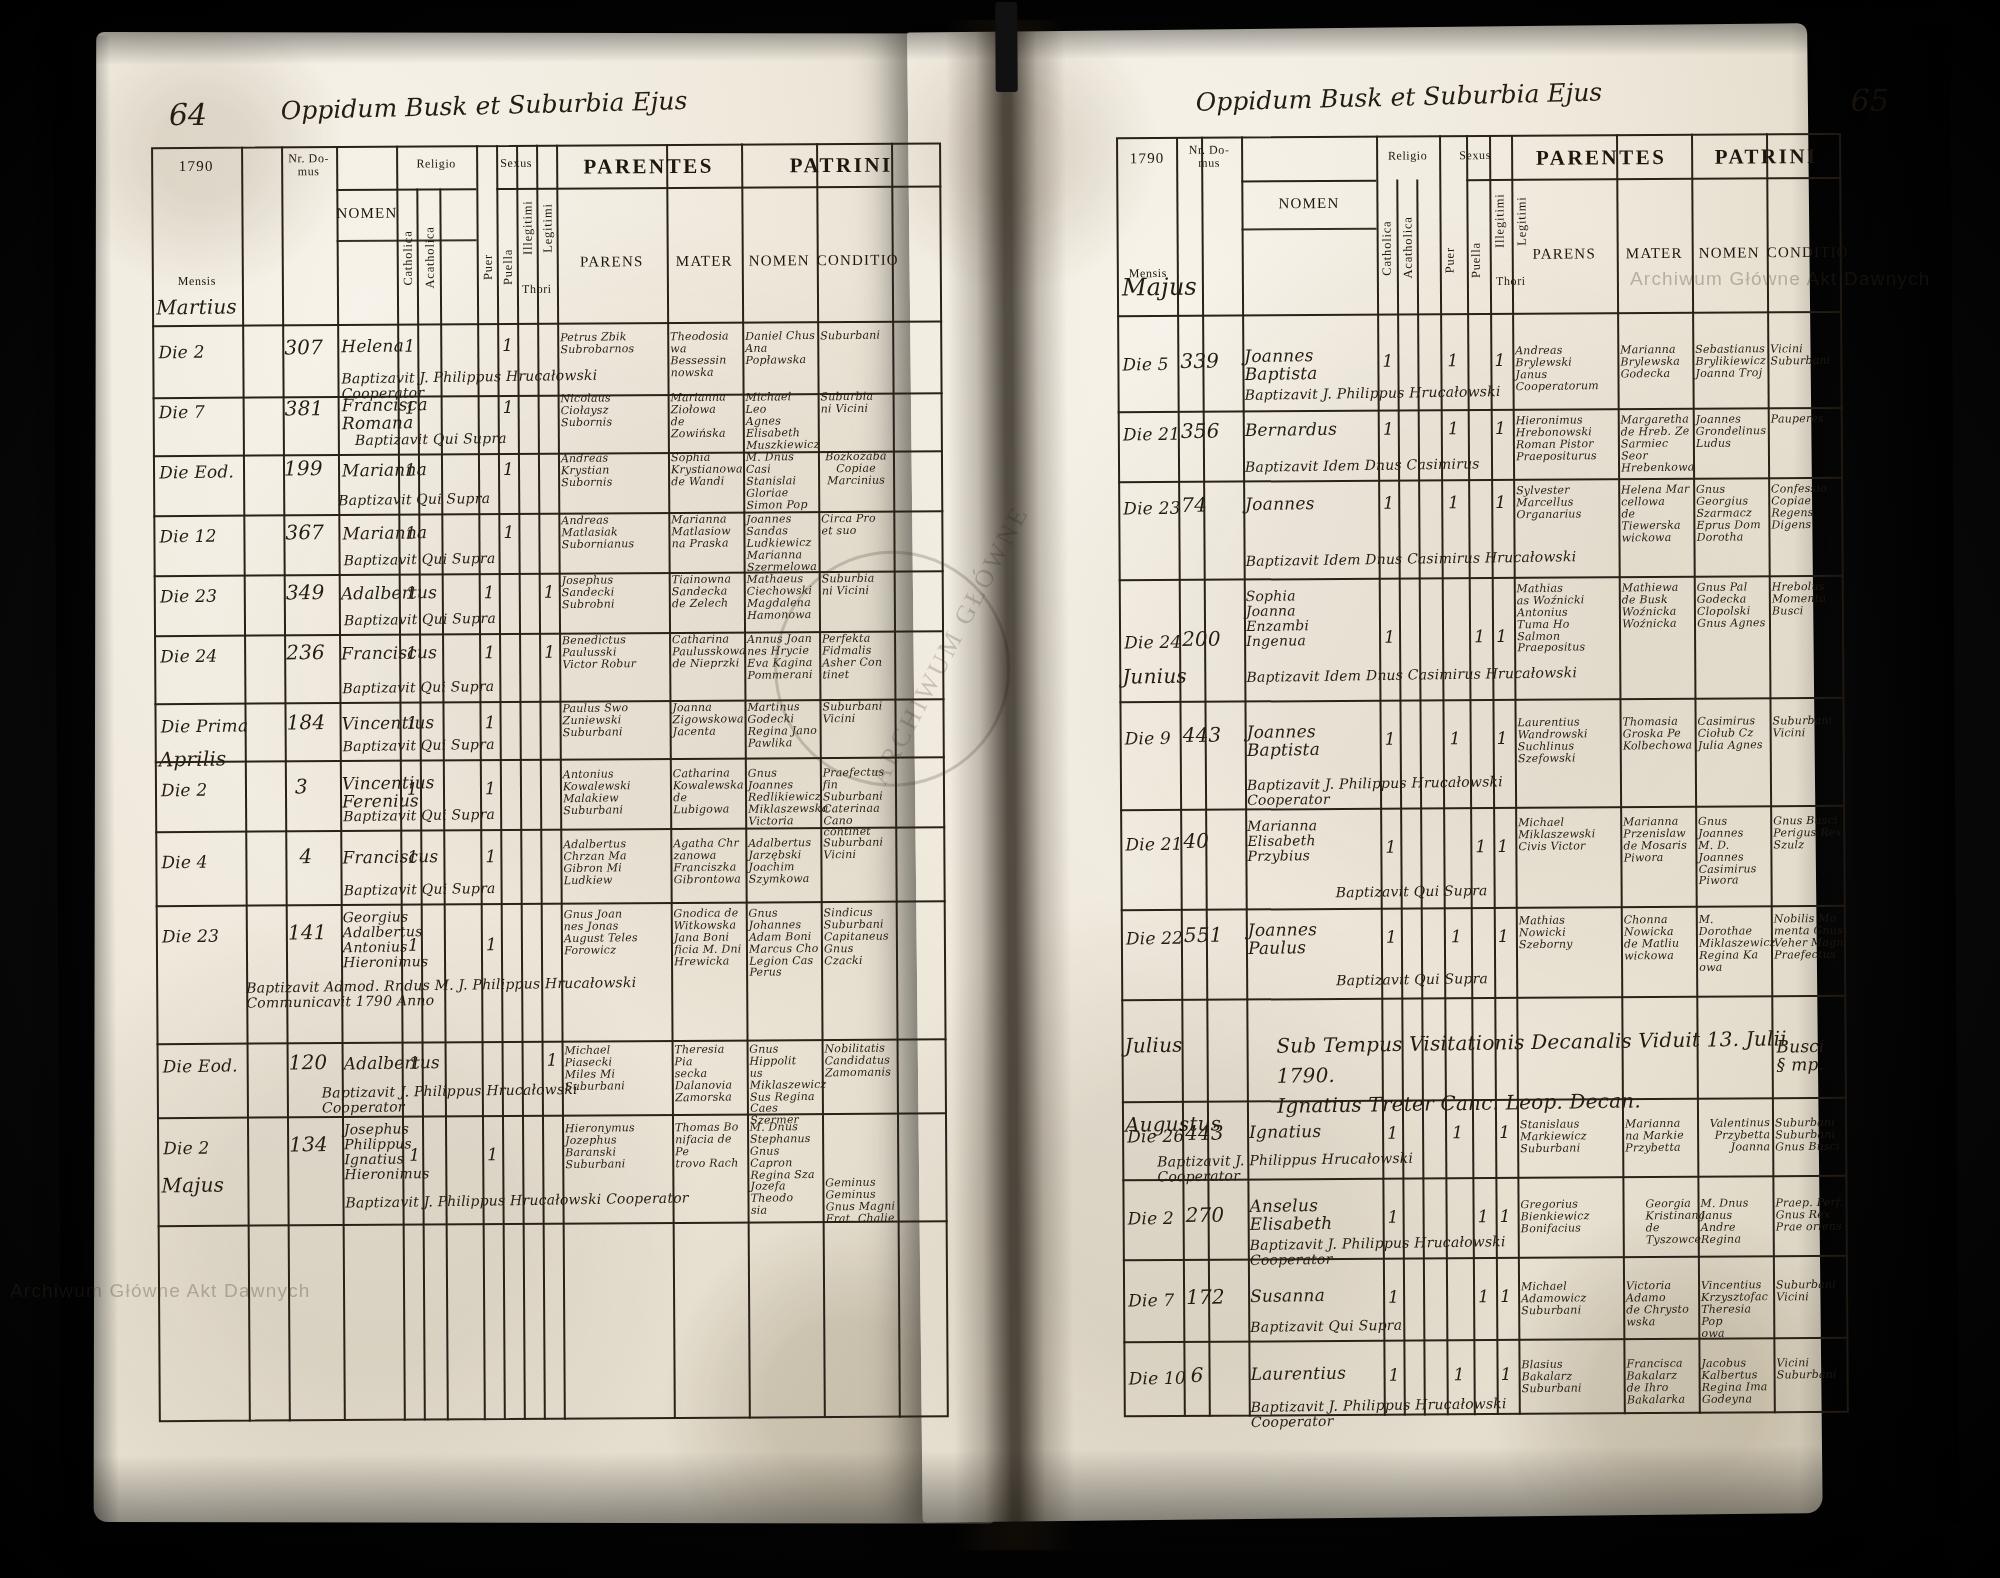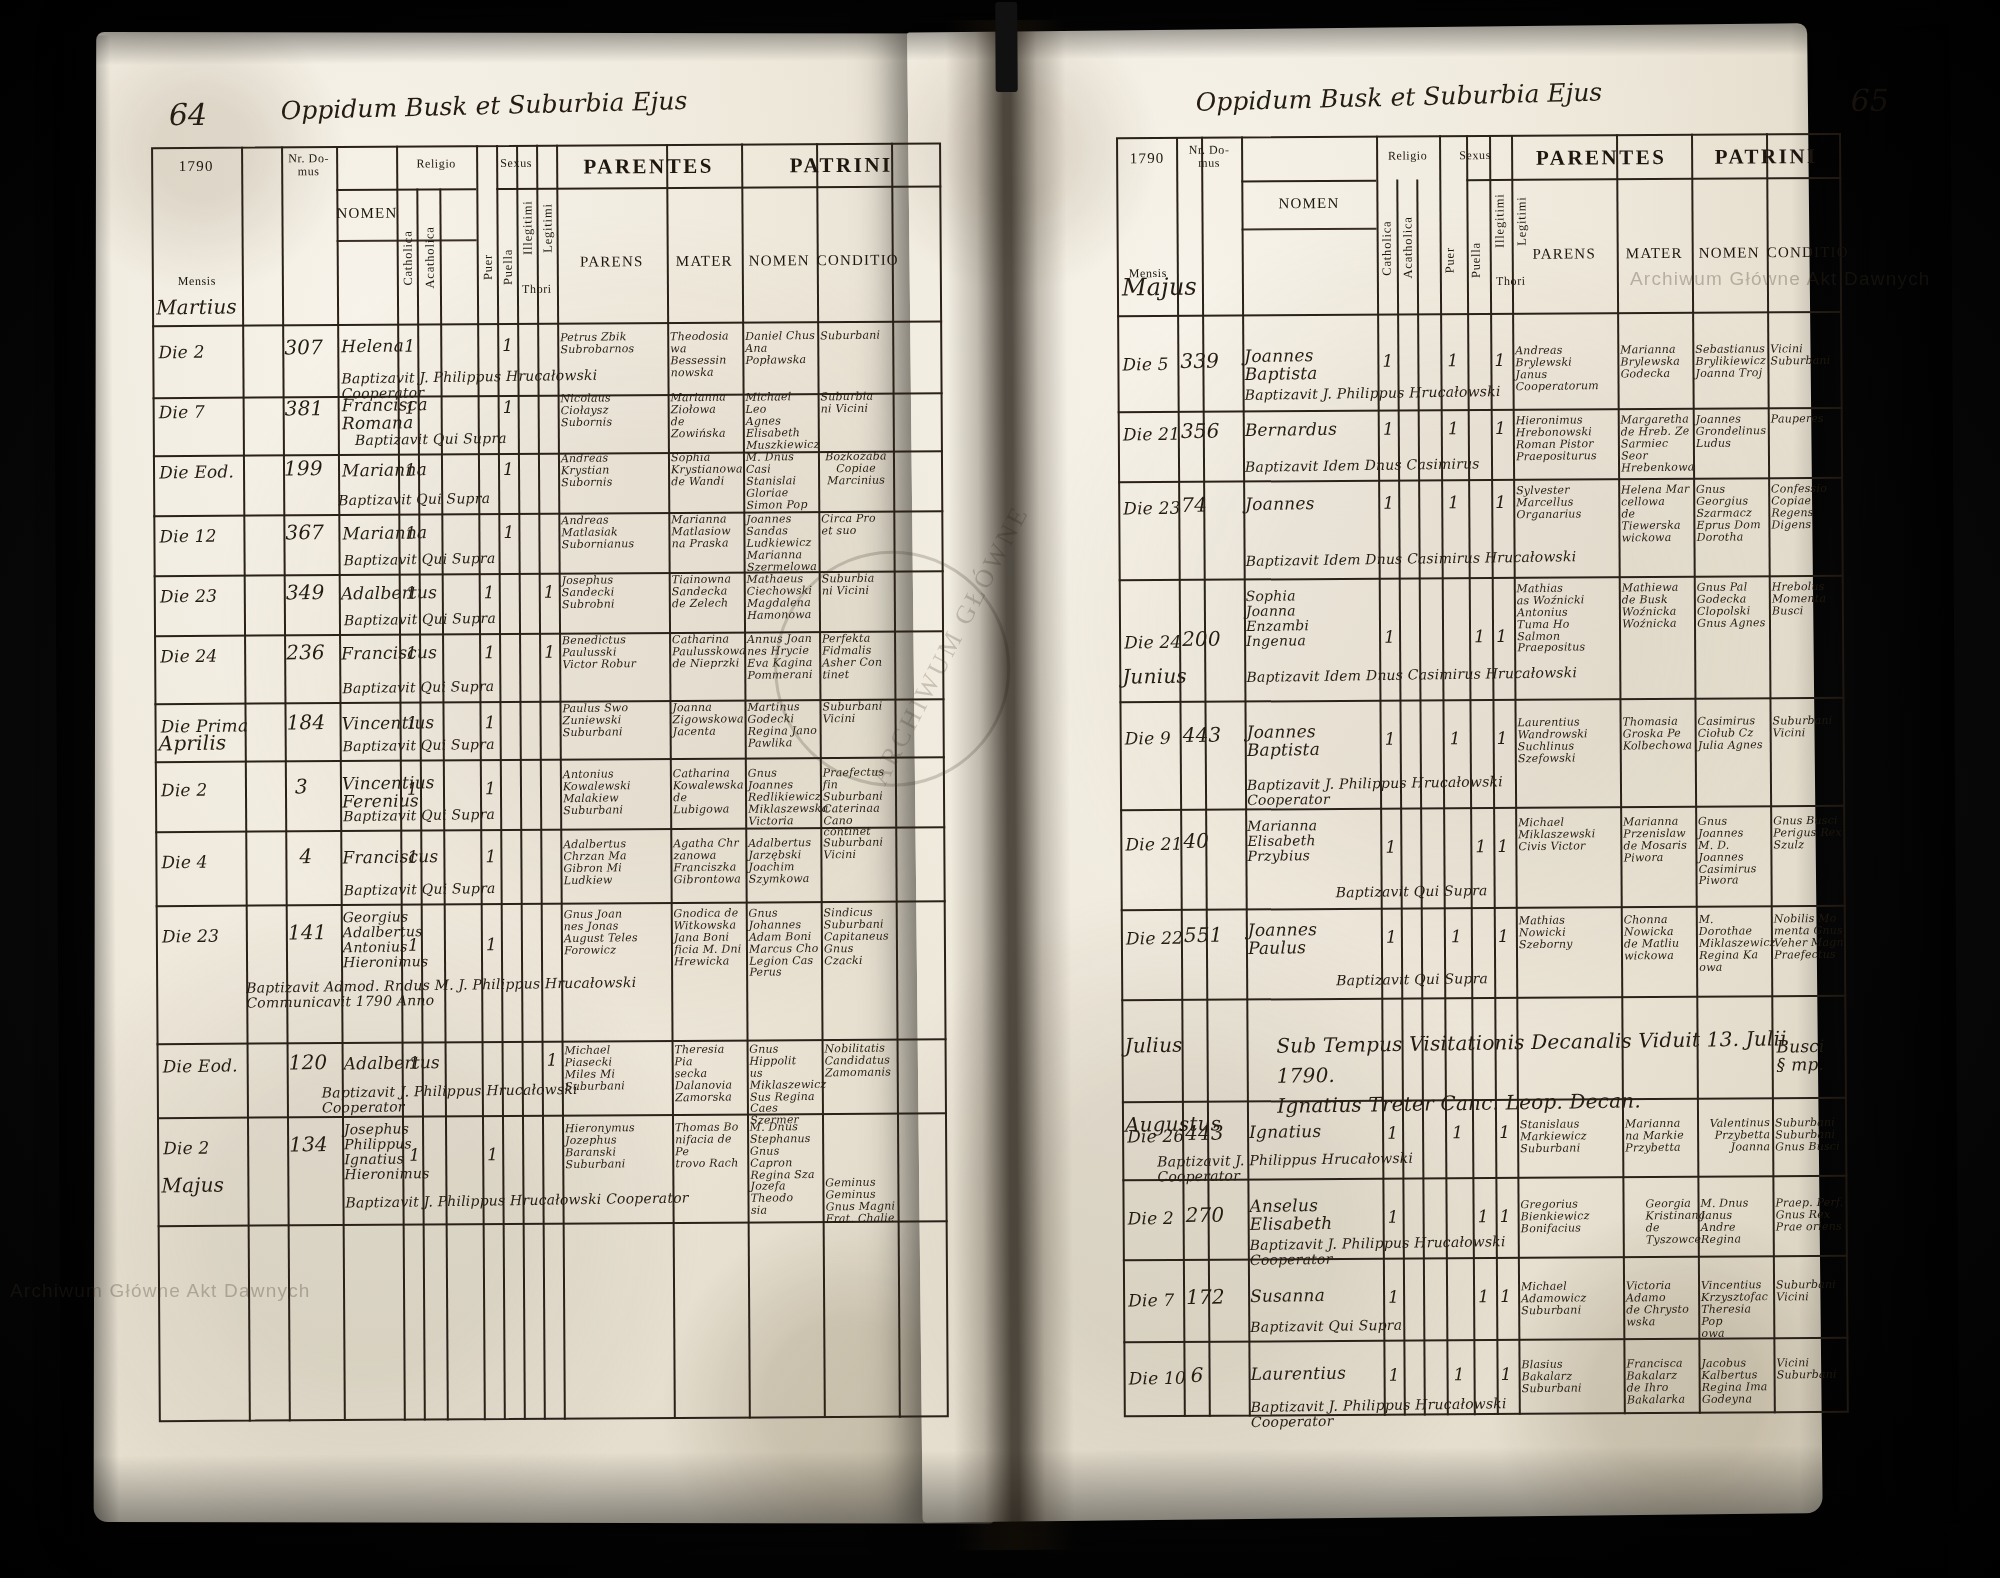--- a/index.html
+++ b/index.html
@@ -297,21 +297,21 @@
     <div class="hdr vert" style="left:450px;top:150px;height:90px;">Legitimi</div>
     <div class="hdr sm" style="left:425px;top:250px;width:40px;">Thori</div>
     <div class="hdr big" style="left:465px;top:123px;width:185px;">PARENTES</div>
     <div class="hdr big" style="left:650px;top:123px;width:200px;">PATRINI</div>
     <div class="hdr mid" style="left:465px;top:222px;width:110px;">PARENS</div>
     <div class="hdr mid" style="left:575px;top:222px;width:75px;">MATER</div>
     <div class="hdr mid" style="left:650px;top:222px;width:75px;">NOMEN</div>
     <div class="hdr mid" style="left:725px;top:222px;width:75px;">CONDITIO</div>
 
     <div class="cell f15 hand" style="left:64px;top:262px;">Martius</div>
-    <div class="cell f15 hand" style="left:64px;top:698px;text-align:center;">Aprilis</div>
+    <div class="cell f15 hand" style="left:64px;top:714px;text-align:center;">Aprilis</div>
     <div class="cell f15 hand" style="left:64px;top:1140px;">Majus</div>
 
     <div class="hline" style="left:60px;top:362px;width:790px;"></div>
     <div class="cell f13 hand" style="left:66px;top:308px;">Die 2</div>
     <div class="cell f15 hand" style="left:192px;top:303px;">307</div>
     <div class="cell f13 hand" style="left:249px;top:303px;">Helena</div>
     <div class="cell f13 hand" style="left:312px;top:303px;">1</div>
     <div class="cell f13 hand" style="left:410px;top:303px;">1</div>
     <div class="cell f9 hand" style="left:468px;top:299px;width:104px;">Petrus Zbik
 Subrobarnos</div>

